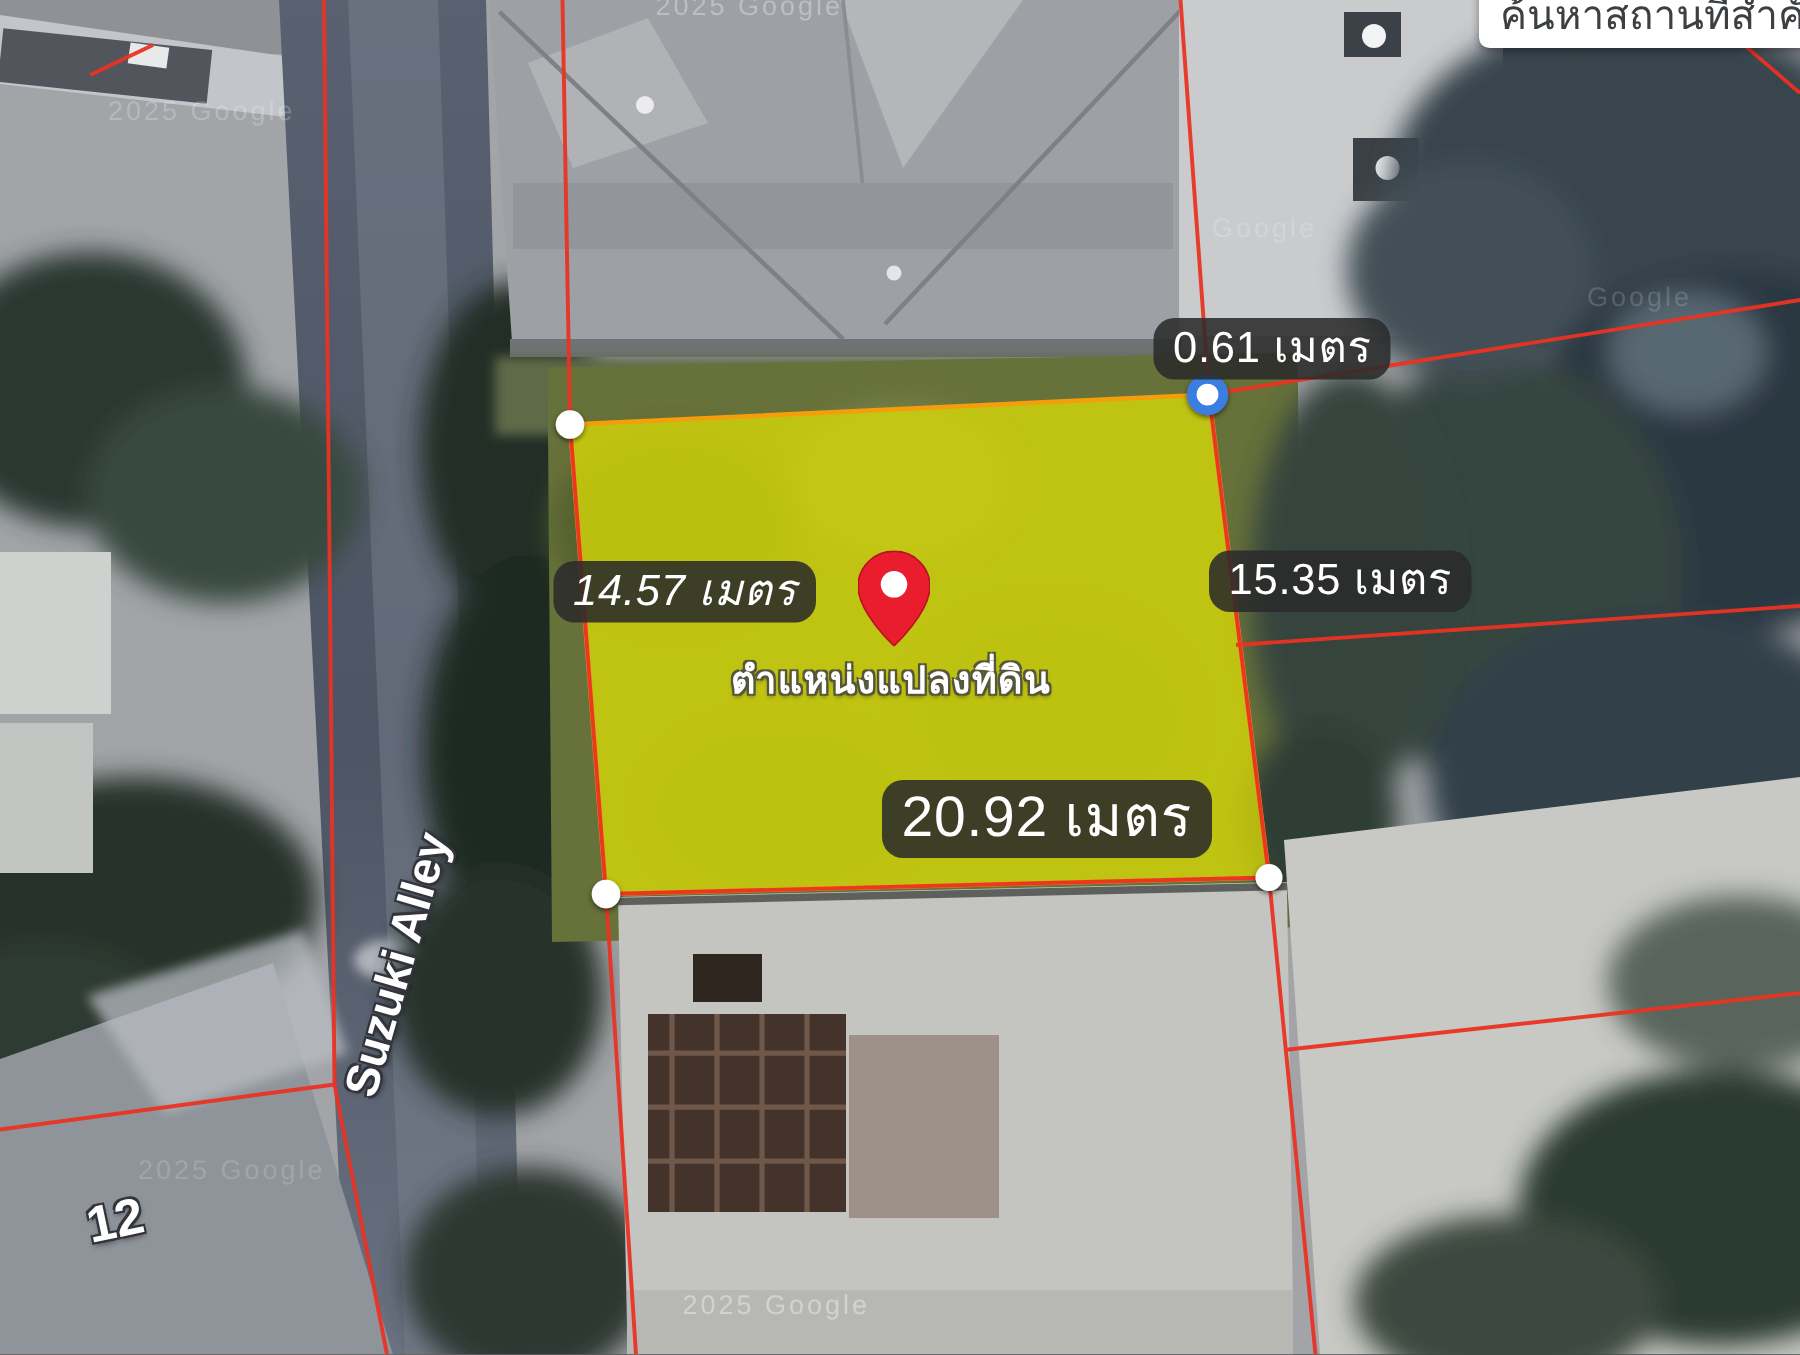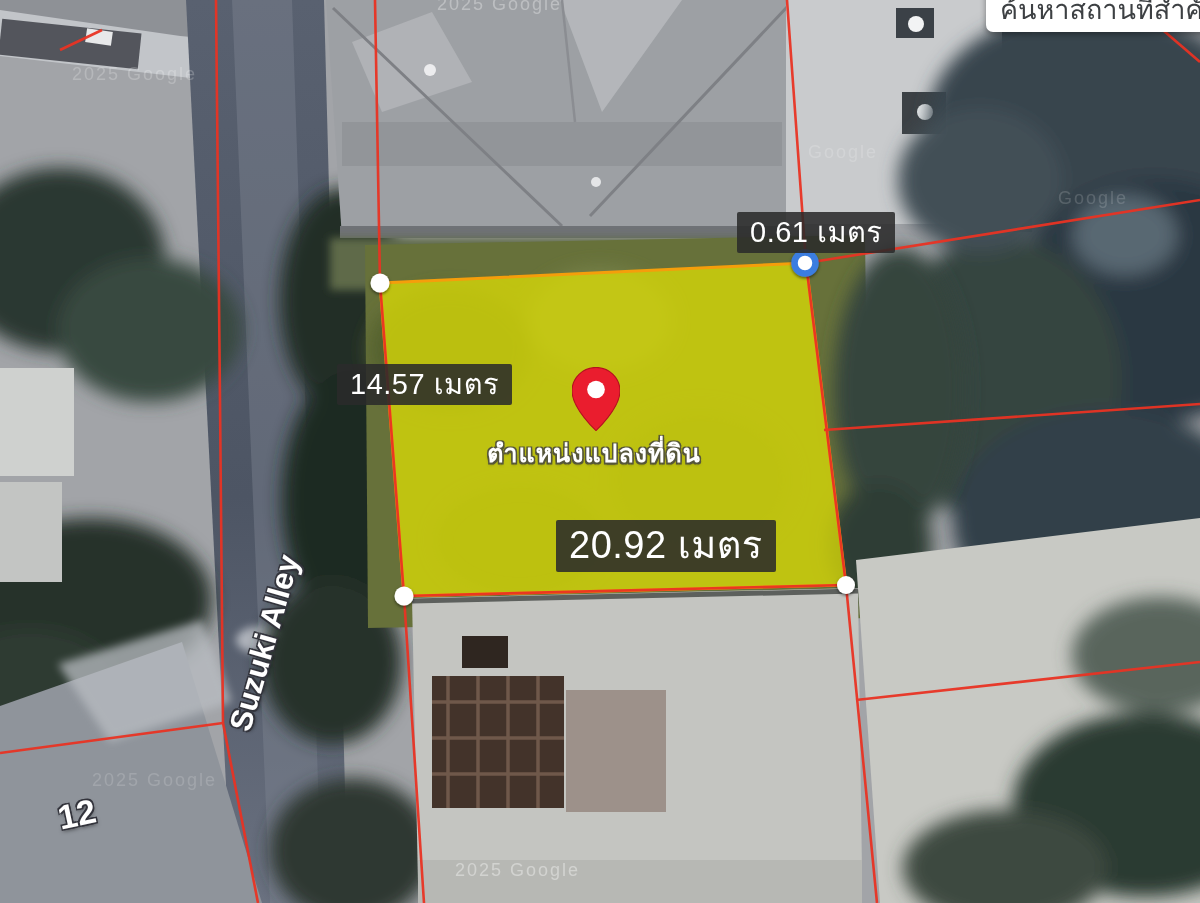--- a/index.html
+++ b/index.html
@@ -7,22 +7,22 @@
   .stage {
     position:relative; width:1200px; height:903px; overflow:hidden;
     background:#a6a7a9;
   }
   .stage svg.bg, .stage svg.overlay {
     position:absolute; left:0; top:0; width:1200px; height:903px;
   }
   
   .meas {
     position:absolute; background:rgba(43,43,43,0.87); color:#fff;
-    font-size:29px; line-height:1.15; padding:4px 13px; border-radius:2px;
-    white-space:nowrap; letter-spacing:0.5px;
+    font-size:29px; line-height:1.15; padding:4px 13px; border-radius:14px;
+    white-space:nowrap; letter-spacing:0.5px;margin-left:32px;
   }
   
   .maplabel {
     position:absolute; color:#fff; font-weight:bold; white-space:nowrap;
     text-shadow:-1.5px -1.5px 0 #33343c, 1.5px -1.5px 0 #33343c,
                 -1.5px 1.5px 0 #33343c, 1.5px 1.5px 0 #33343c,
                 0 2px 4px rgba(0,0,0,.55);
   }
   .street { font-size:31px; width:220px; text-align:center;
     transform:rotate(-74deg); }
@@ -193,21 +193,22 @@
 
   <div class="pinwrap">
     <svg viewBox="0 0 38 50" width="48" height="64">
       <path d="M19 0C8.5 0 0 8.3 0 18.6 0 32.5 19 50 19 50s19-17.5 19-31.4C38 8.3 29.5 0 19 0z" fill="#ea1d2e" stroke="#b3121f" stroke-width="0.8"></path>
       <circle cx="19" cy="17.5" r="7" fill="#fff"></circle>
     </svg>
   </div>
   <div class="pin-label" style="left:444px; top:433px;">ตำแหน่งแปลงที่ดิน</div>
 
   <div class="meas" style="left:737px; top:212px;">0.61 เมตร</div>
-  <div class="meas" style="left:337px; top:364px;">14.57 เมตร</div>
+  <div class="meas" style="left:337px; top:374px;font-style:italic;">14.57 เมตร</div>
+  <div class="meas" style="left:774px; top:367px;">15.35 เมตร</div>
   <div class="meas" style="left:556px; top:520px; font-size:38px;">20.92 เมตร</div>
 
   <div class="maplabel street" style="left:155px; top:625px;">Suzuki Alley</div>
   <div class="maplabel housenum" style="left:58px; top:795px;">12</div>
 
   <div class="wm" style="left:437px; top:-6px; opacity:0.32;">2025 Google</div>
   <div class="wm" style="left:72px; top:64px; opacity:0.22;">2025 Google</div>
   <div class="wm" style="left:455px; top:860px; opacity:0.38;">2025 Google</div>
   <div class="wm" style="left:808px; top:142px; opacity:0.18;">Google</div>
   <div class="wm" style="left:1058px; top:188px; opacity:0.16;">Google</div>

